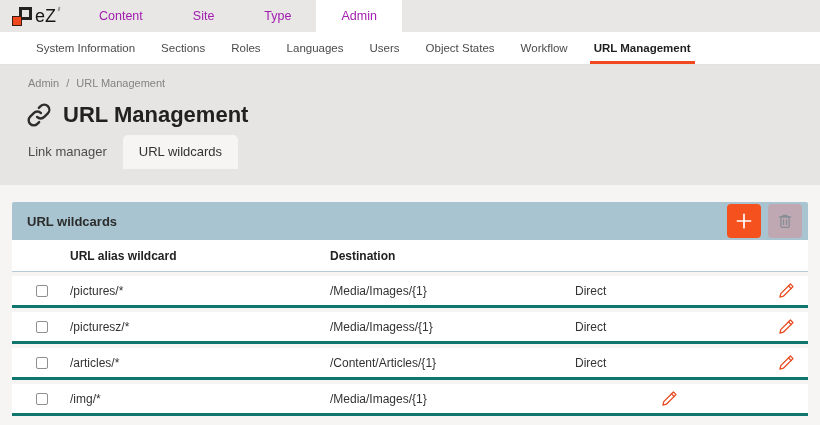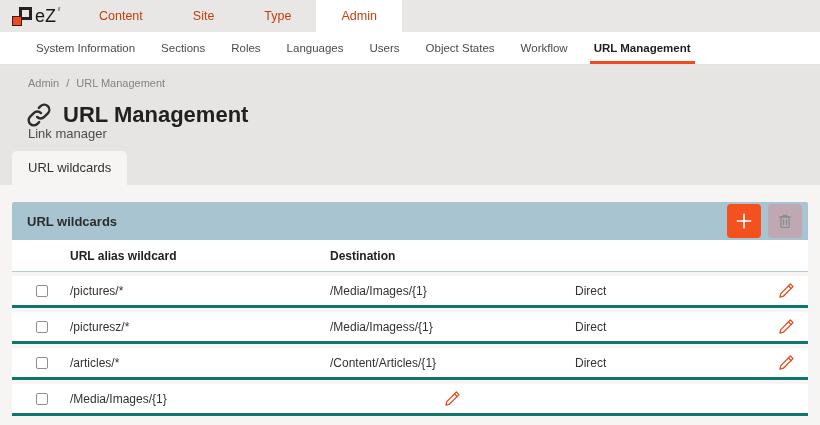--- a/index.html
+++ b/index.html
@@ -12,34 +12,34 @@
 
   
   .topbar { height: 32px; background: #e8e7e6; display: flex; align-items: stretch; }
   .logo { display: flex; align-items: center; gap: 2px; padding: 0 6px 0 12px; cursor: pointer; }
   .logo-mark { position: relative; width: 21px; height: 21px; }
   .logo-sq-dark { position: absolute; top: 1px; right: 1px; width: 13px; height: 13px; border: 3px solid #232323; background: transparent; }
   .logo-sq-orange { position: absolute; left: 0; bottom: 1px; width: 10px; height: 10px; background: #f0481f; border: 1px solid #3a1c10; }
   .logo-text { font-size: 18px; font-weight: 500; color: #151515; position: relative; }
   .logo-text::after { content: ""; position: absolute; top: 1px; right: -4px; width: 2px; height: 4px; background: #9a9a9a; transform: rotate(14deg); }
   .topnav { display: flex; margin-left: 12px; }
-  .topnav-item { padding: 0 25px; display: flex; align-items: center; font-size: 12.5px; color: #c2410c; cursor: pointer; }
+  .topnav-item { padding: 0 25px; display: flex; align-items: center; font-size: 12.5px; color: #a21caf; cursor: pointer; }
   .topnav-item.active { background: #ffffff; }
 
   
   .adminnav { height: 33px; background: #ffffff; border-bottom: 1px solid #e3e2e1; display: flex; align-items: stretch; padding-left: 23px; }
   .adminnav-item { padding: 0 13px; display: flex; align-items: center; font-size: 11.5px; color: #4b4b4b; position: relative; cursor: pointer; white-space: nowrap; }
   .adminnav-item.active { font-weight: bold; color: #1f1f1f; }
   .adminnav-item.active::after { content: ""; position: absolute; left: 9px; right: 9px; bottom: 0; height: 3px; background: #f0481f; }
 
   
   .hero { background: #e6e5e3; height: 120px; position: relative; }
   .breadcrumb { padding: 12px 0 0 28px; font-size: 11px; color: #85837f; display: flex; gap: 7px; align-items: center; }
   .page-title { display: flex; align-items: center; gap: 11px; margin: 13px 0 0 26px; font-size: 22px; font-weight: bold; color: #212121; }
-  .tabsrow { position: absolute; bottom: 0; left: 12px; display: flex; flex-direction: column; }
+  .tabsrow { position: absolute; bottom: 16px; left: 12px; display: flex; }
   .tab { padding: 9px 16px 10px; font-size: 13px; color: #4d4d4d; cursor: pointer; }
   .tab.active { background: #f6f5f4; border-radius: 5px 5px 0 0; color: #333; }
 
   
   .content { padding: 17px 12px 0; }
   .panel-head { height: 38px; background: #a7c4d0; display: flex; align-items: center; padding: 0 6px 0 15px; border-radius: 2px 2px 0 0; }
   .panel-title { flex: 1; font-size: 13px; font-weight: bold; color: #2c2c2c; }
   .btn-icon { width: 34px; height: 34px; border: none; border-radius: 4px; display: flex; align-items: center; justify-content: center; cursor: pointer; }
   .btn-add { background: #f4511e; }
   .btn-del { background: #bfa8b1; margin-left: 7px; cursor: default; }
@@ -188,20 +188,21 @@
             </svg>
           </span>
         </button>
       </span>
     </div>
 
     <div class="row">
       <span class="cell-check">
           <span class="checkbox"></span>
         </span>
+      <span>/img/*</span>
       <span>/Media/Images/{1}</span>
       <span class="cell-edit">
         <button class="edit-btn">
           <span style="display:flex;">
             <svg viewBox="0 0 24 24" width="17" height="17" fill="none" stroke="#e8481f" stroke-width="1.8" stroke-linecap="round" stroke-linejoin="round">
               <path d="M17.5 2.8l3.7 3.7L7.6 20.1l-4.8 1.1 1.1-4.8L17.5 2.8z"></path>
               <path d="M14.8 5.5l3.7 3.7"></path>
             </svg>
           </span>
         </button>

